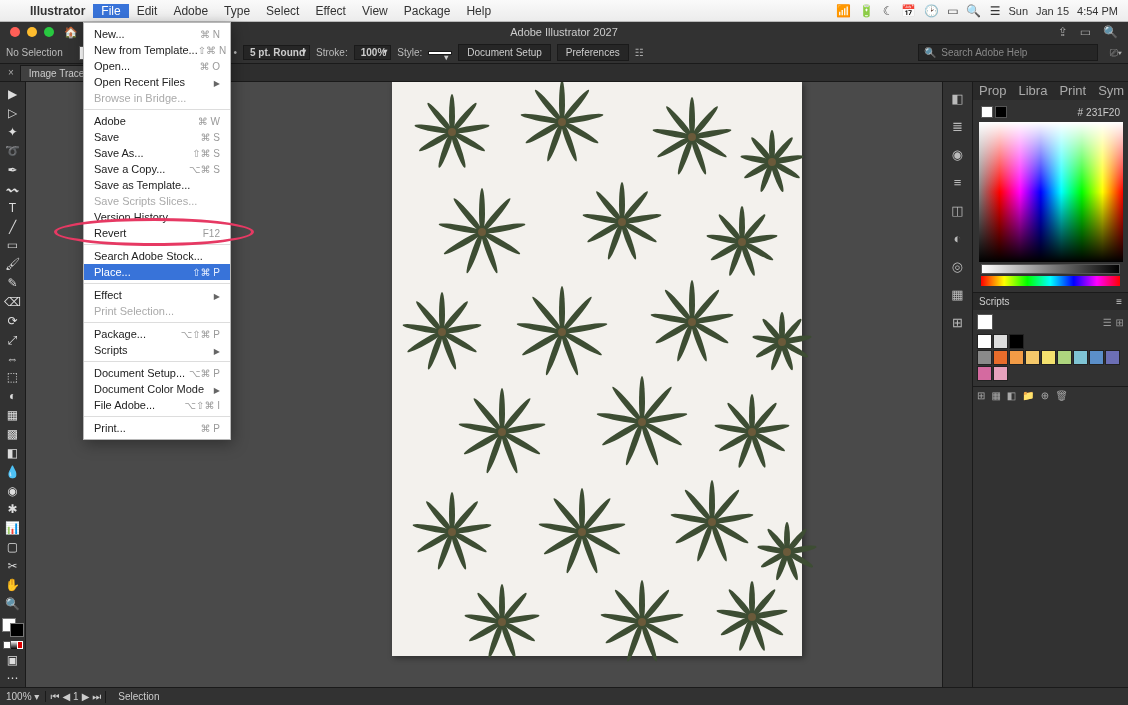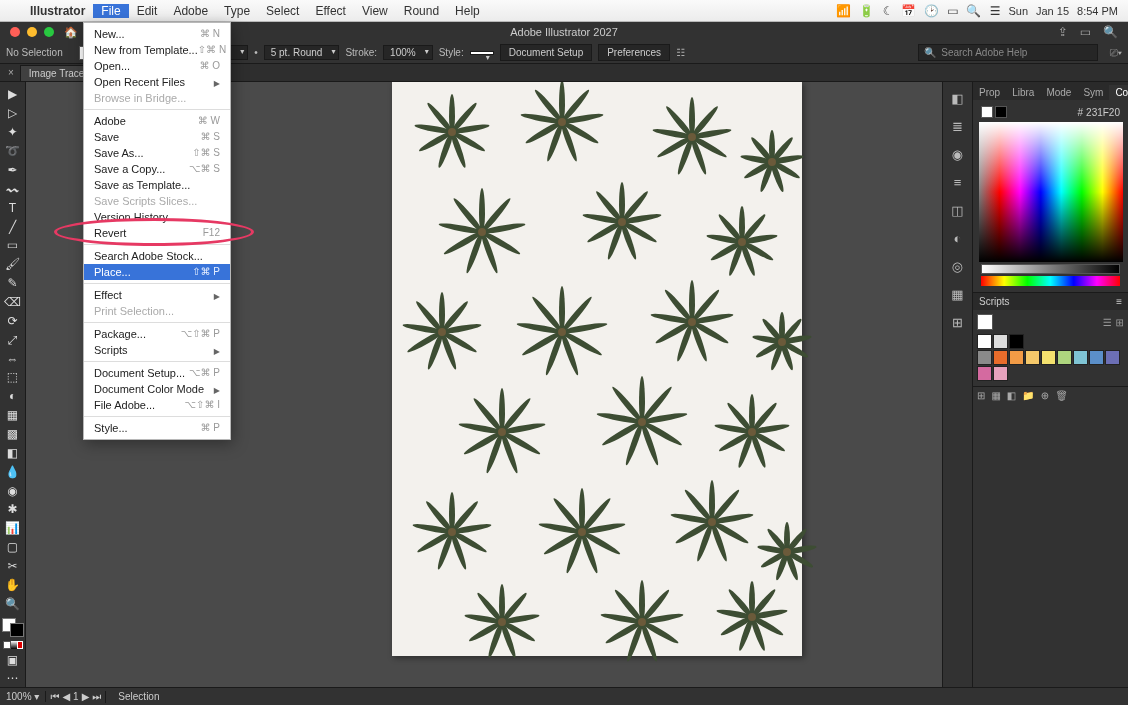--- a/index.html
+++ b/index.html
@@ -13,53 +13,53 @@
 .macmenu .tray { display:flex; gap:8px; padding-right:10px; font-size:11px; align-items:center; }
 .macmenu .tray span { color:#333; }
 .titlebar { height:20px; background:#323232; display:flex; align-items:center; color:#ccc; font-size:11px; position:relative; }
 .traffic { display:flex; gap:7px; padding-left:10px; }
 .tl { width:10px; height:10px; border-radius:50%; }
 .tl.r { background:#ff5f57; } .tl.y { background:#febc2e; } .tl.g { background:#28c840; }
 .titlebar .title { position:absolute; left:0; right:0; text-align:center; }
 .titlebar .righticons { margin-left:auto; display:flex; gap:12px; padding-right:10px; color:#aaa; }
 .optbar { height:22px; background:#323232; display:flex; align-items:center; font-size:10px; color:#ccc; border-bottom:1px solid #1a1a1a; padding:0 6px; gap:6px; }
 .optbar .lbl { color:#bbb; }
-.optbar .dd { background:#262626; border:1px solid #1a1a1a; padding:1px 16px 1px 6px; position:relative; }
+.optbar .dd { background:#262626; border:1px solid #1a1a1a; padding:1px 4px 1px 6px; position:relative;font-weight:bold; }
 .optbar .dd::after { content:"▾"; position:absolute; right:3px; font-size:8px; }
 .optbar .btn { background:#262626; border:1px solid #1a1a1a; padding:2px 8px; }
 .optbar .srch { margin-left:auto; background:#262626; border:1px solid #1a1a1a; padding:2px 6px; color:#888; width:180px; display:flex; align-items:center; gap:4px; }
 .tabrow { height:18px; background:#2e2e2e; display:flex; align-items:center; font-size:10px; color:#ccc; padding-left:8px; border-bottom:1px solid #1a1a1a; }
 .tabrow .tab { padding:2px 8px; background:#404040; border:1px solid #1a1a1a; border-bottom:none; display:flex; gap:6px; }
 .workspace { position:absolute; top:82px; left:0; right:0; bottom:18px; display:flex; }
 .toolbar { width:26px; background:#323232; border-right:1px solid #1a1a1a; display:flex; flex-direction:column; align-items:center; padding-top:4px; gap:2px; }
 .toolbar .tool { width:20px; height:20px; display:flex; align-items:center; justify-content:center; color:#ddd; font-size:12px; }
 .toolbar .swatches { margin-top:4px; width:22px; height:22px; position:relative; }
 .toolbar .swatches .fill { position:absolute; top:0; left:0; width:14px; height:14px; background:#fff; border:1px solid #777; }
 .toolbar .swatches .stroke { position:absolute; bottom:0; right:0; width:14px; height:14px; background:#000; border:1px solid #777; }
 .toolbar .cm { margin-top:2px; width:20px; height:10px; display:flex; }
 .toolbar .cm div { flex:1; } .cm .a{background:#fff;border:1px solid #555;} .cm .b{background:linear-gradient(#fff,#000);} .cm .c{background:#d00;position:relative;} .cm .c::after{content:"";position:absolute;inset:0;border:1px solid #fff;}
 .canvaswrap { flex:1; background:#4a4a4a; position:relative; overflow:hidden; }
 .artboard { position:absolute; left:366px; top:0; width:410px; height:574px; background:#f3f1ed; box-shadow:2px 2px 6px rgba(0,0,0,.4); }
 .flower { position:absolute; }
 .flower .petal { position:absolute; width:6px; height:30px; background:#3d4d33; border-radius:50% 50% 50% 50% / 60% 60% 40% 40%; top:-30px; left:-3px; transform-origin:50% 100%; }
 .flower .center { position:absolute; width:8px; height:8px; background:#6b5a3a; border-radius:50%; left:-4px; top:-4px; }
 .dropdown { position:absolute; top:22px; left:83px; width:148px; background:#fff; border:1px solid #b8b8b8; box-shadow:2px 4px 14px rgba(0,0,0,.35); font-size:11px; color:#222; z-index:100; padding:3px 0; }
-.dropdown .ditem { padding:2px 10px; display:flex; justify-content:space-between; white-space:nowrap; position:relative; }
+.dropdown .ditem { padding:2px 10px; display:flex; justify-content:space-between; align-items:center; white-space:nowrap; position:relative; }
 .dropdown .ditem.disabled { color:#aaa; }
 .dropdown .ditem.hovered { background:#3873d9; color:#fff; }
 .dropdown .ditem .sc { color:#999; font-size:10px; }
 .dropdown .ditem.hovered .sc { color:#e8f0ff; }
 .dropdown .ditem .arrow::after { content:"▶"; font-size:8px; color:#666; }
 .dropdown hr { border:none; border-top:1px solid #ddd; margin:3px 0; }
 .redcircle { position:absolute; top:218px; left:54px; width:200px; height:28px; border:3px solid #e63963; border-radius:50%; z-index:101; pointer-events:none; }
 .rightdock { width:30px; background:#323232; border-left:1px solid #1a1a1a; display:flex; flex-direction:column; align-items:center; gap:8px; padding-top:6px; }
 .rightdock .dockicon { width:20px; height:20px; color:#bbb; display:flex; align-items:center; justify-content:center; font-size:13px; }
 .panels { width:156px; background:#323232; border-left:1px solid #1a1a1a; display:flex; flex-direction:column; font-size:10px; color:#ccc; }
 .ptabs { display:flex; background:#2a2a2a; height:18px; align-items:flex-end; }
-.ptabs .pt { padding:2px 6px; color:#aaa; font-size:10px; }
+.ptabs .pt { padding:2px 6px; color:#aaa; font-size:13px; }
 .ptabs .pt.active { background:#323232; color:#fff; }
 .colorbox { padding:4px; }
 .colorhdr { display:flex; justify-content:space-between; align-items:center; padding:2px 4px; }
 .colorhdr .sw { display:flex; gap:2px; } .colorhdr .sw div{width:12px;height:12px;border:1px solid #555;} .sw .f{background:#fff;} .sw .s{background:#000;}
 .spectrum { width:144px; height:140px; background:linear-gradient(to bottom,#fff 0%,transparent 50%,#000 100%),linear-gradient(to right,#808080,red,magenta,blue,cyan,lime,yellow,red); margin:2px auto; }
 .gradbar { height:10px; margin:2px 4px; background:linear-gradient(to right,#fff,#000); border:1px solid #555; }
 .huebar { height:10px; margin:2px 4px; background:linear-gradient(to right,red,yellow,lime,cyan,blue,magenta,red); }
 .swpanel { border-top:1px solid #1a1a1a; }
 .swhdr { background:#2a2a2a; padding:3px 6px; display:flex; justify-content:space-between; }
 .swbody { padding:4px; }
@@ -79,36 +79,36 @@
   <div class="apple"></div>
   <div class="appname">Illustrator</div>
   <div id="menuitems" style="display:flex;">
       <div class="mitem open">File</div>
       <div class="mitem">Edit</div>
       <div class="mitem">Adobe</div>
       <div class="mitem">Type</div>
       <div class="mitem">Select</div>
       <div class="mitem">Effect</div>
       <div class="mitem">View</div>
-      <div class="mitem">Round</div>
+      <div class="mitem">Package</div>
       <div class="mitem">Help</div>
     </div>
   <div class="spacer"></div>
   <div class="tray">
     <span class="ic">📶</span>
     <span class="ic">🔋</span>
     <span class="ic">☾</span>
     <span class="ic">📅</span>
     <span class="ic">🕑</span>
     <span class="ic">▭</span>
     <span class="ic">🔍</span>
     <span class="ic">☰</span>
     <span>Sun</span>
     <span>Jan 15</span>
-    <span>8:54 PM</span>
+    <span>4:54 PM</span>
   </div>
 </div>
 
 <div class="titlebar">
   <div class="traffic">
     <div class="tl r"></div>
     <div class="tl y"></div>
     <div class="tl g"></div>
   </div>
   <span style="margin-left:10px;color:#bbb;">🏠</span>
@@ -463,21 +463,21 @@
     <div class="dockicon">◐</div>
     <div class="dockicon">◎</div>
     <div class="dockicon">▦</div>
     <div class="dockicon">⊞</div>
   </div>
 
   <div class="panels">
     <div class="ptabs" id="ptabs">
         <div class="pt">Prop</div>
         <div class="pt">Libra</div>
-        <div class="pt">Mode</div>
+        <div class="pt">Print</div>
         <div class="pt">Sym</div>
         <div class="pt active">Color</div>
       </div>
     <div class="colorbox">
       <div class="colorhdr">
         <div class="sw">
             <div class="f"></div>
             <div class="s"></div>
           </div>
         <div style="display:flex;align-items:center;gap:3px;">
@@ -631,17 +631,17 @@
     <div class="ditem">
       <span>Document Color Mode</span>
       <span class="arrow"></span>
     </div>
     <div class="ditem">
       <span>File Adobe...</span>
       <span class="sc">⌥⇧⌘ I</span>
     </div>
     <hr>
     <div class="ditem">
-      <span>Style...</span>
+      <span>Print...</span>
       <span class="sc">⌘ P</span>
     </div>
   </div>
 <div class="redcircle"></div>
 
 </body></html>

